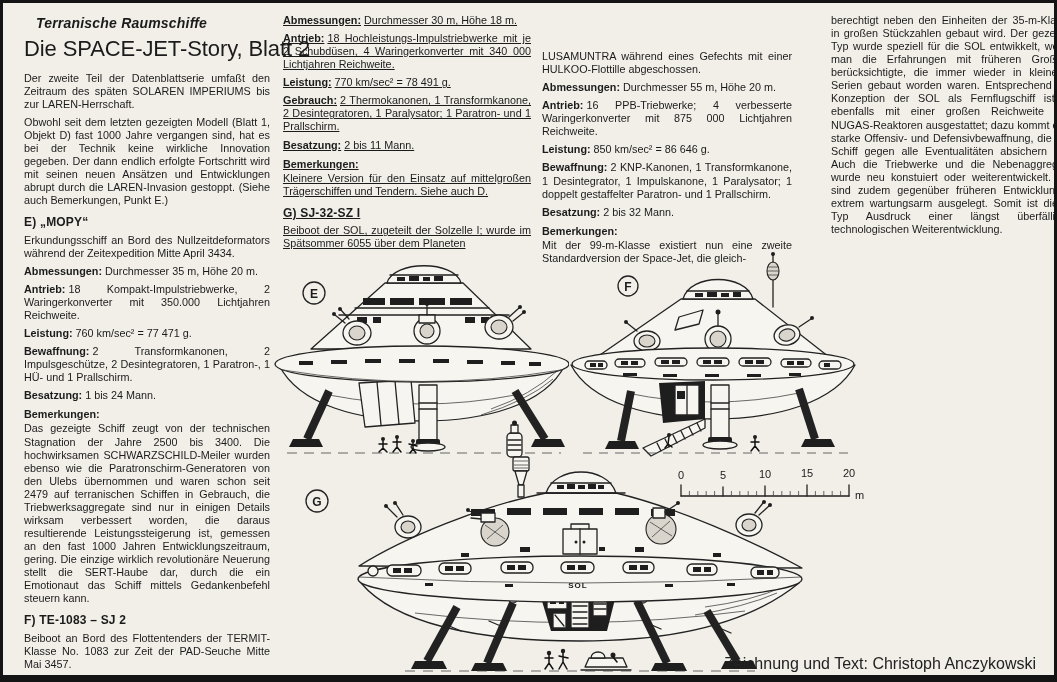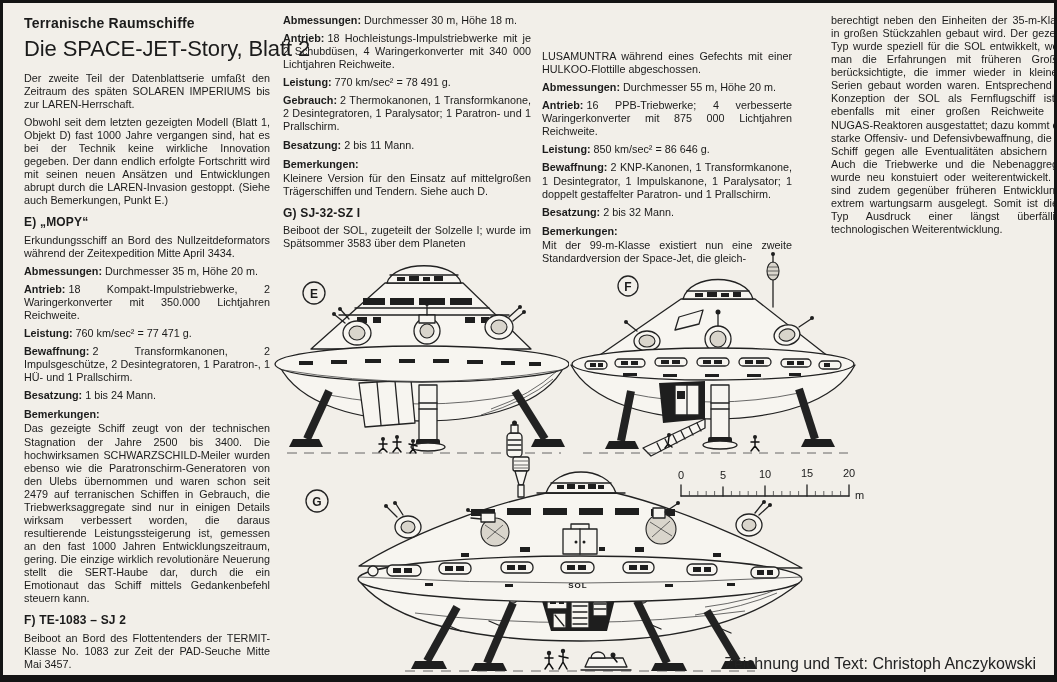--- a/index.html
+++ b/index.html
@@ -3,24 +3,24 @@
 <meta charset="utf-8">
 <style>
   html,body{margin:0;padding:0;background:#9e9b94;}
   .page{
     position:relative;width:1057px;height:682px;box-sizing:border-box;
     background:#f2efe9;border:3px solid #141414;border-bottom-width:7px;
     font-family:"Liberation Sans",sans-serif;color:#1b1b1b;overflow:hidden;
   }
   .col{position:absolute;top:11px;font-size:10.8px;line-height:1.21;text-align:justify;}
   .c1{left:21px;width:246px;}
-  .c2{left:280px;width:248px;}
+  .c2{left:280px;width:248px;text-decoration:underline;}
   .c3{left:539px;width:250px;margin-top:36px;}
   .c4{left:828px;width:242px;}
-  .kicker{font-size:14px;font-weight:bold;letter-spacing:.2px;margin:1px 0 4px;}
+  .kicker{font-size:14px;font-weight:bold;letter-spacing:.2px;margin:1px 12px 4px;font-style:italic;}
   .title{font-size:22px;font-weight:normal;margin:0 0 9px;white-space:nowrap;letter-spacing:-.1px;}
   .col p{margin:0 0 5px;}
   .spec b{margin-right:3px;}
   .col h3{font-size:12px;margin:8px 0 4px;letter-spacing:.2px;}
   .rlabel{font-weight:bold;margin:6px 0 1px !important;}
   .credit{position:absolute;right:18px;top:652px;font-size:16px;color:#222;}
   svg.fig{position:absolute;}
   svg text{font-family:"Liberation Sans",sans-serif;fill:#1b1b1b;}
   .ln{fill:none;stroke:#222;stroke-width:1.3;stroke-linecap:round;stroke-linejoin:round;}
   .th{fill:none;stroke:#444;stroke-width:.8;}
@@ -57,21 +57,21 @@
 
   <div class="col c2">
     <p class="spec"><b>Abmessungen:</b><span>Durchmesser 30 m, Höhe 18 m.</span></p>
     <p class="spec"><b>Antrieb:</b><span>18 Hochleistungs-Impulstriebwerke mit je 2 Schubdüsen, 4 Waringerkonverter mit 340 000 Lichtjahren Reichweite.</span></p>
     <p class="spec"><b>Leistung:</b><span>770 km/sec² = 78 491 g.</span></p>
     <p class="spec"><b>Gebrauch:</b><span>2 Thermokanonen, 1 Transformkanone, 2 Desintegratoren, 1 Paralysator; 1 Paratron- und 1 Prallschirm.</span></p>
     <p class="spec"><b>Besatzung:</b><span>2 bis 11 Mann.</span></p>
     <p class="rlabel">Bemerkungen:</p>
     <p>Kleinere Version für den Einsatz auf mittelgroßen Trägerschiffen und Tendern. Siehe auch D.</p>
     <h3 style="margin-top:8px">G) SJ-32-SZ I</h3>
-    <p>Beiboot der SOL, zugeteilt der Solzelle I; wurde im Spätsommer 3583 über dem Planeten</p>
+    <p>Beiboot der SOL, zugeteilt der Solzelle I; wurde im Spätsommer 6055 über dem Planeten</p>
   </div>
 
   <div class="col c3">
     <p>LUSAMUNTRA während eines Gefechts mit einer HULKOO-Flottille abgeschossen.</p>
     <p class="spec"><b>Abmessungen:</b><span>Durchmesser 55 m, Höhe 20 m.</span></p>
     <p class="spec"><b>Antrieb:</b><span>16 PPB-Triebwerke; 4 verbesserte Waringerkonverter mit 875 000 Lichtjahren Reichweite.</span></p>
     <p class="spec"><b>Leistung:</b><span>850 km/sec² = 86 646 g.</span></p>
     <p class="spec"><b>Bewaffnung:</b><span>2 KNP-Kanonen, 1 Transformkanone, 1 Desintegrator, 1 Impulskanone, 1 Paralysator; 1 doppelt gestaffelter Paratron- und 1 Prallschirm.</span></p>
     <p class="spec"><b>Besatzung:</b><span>2 bis 32 Mann.</span></p>
     <p class="rlabel">Bemerkungen:</p>

